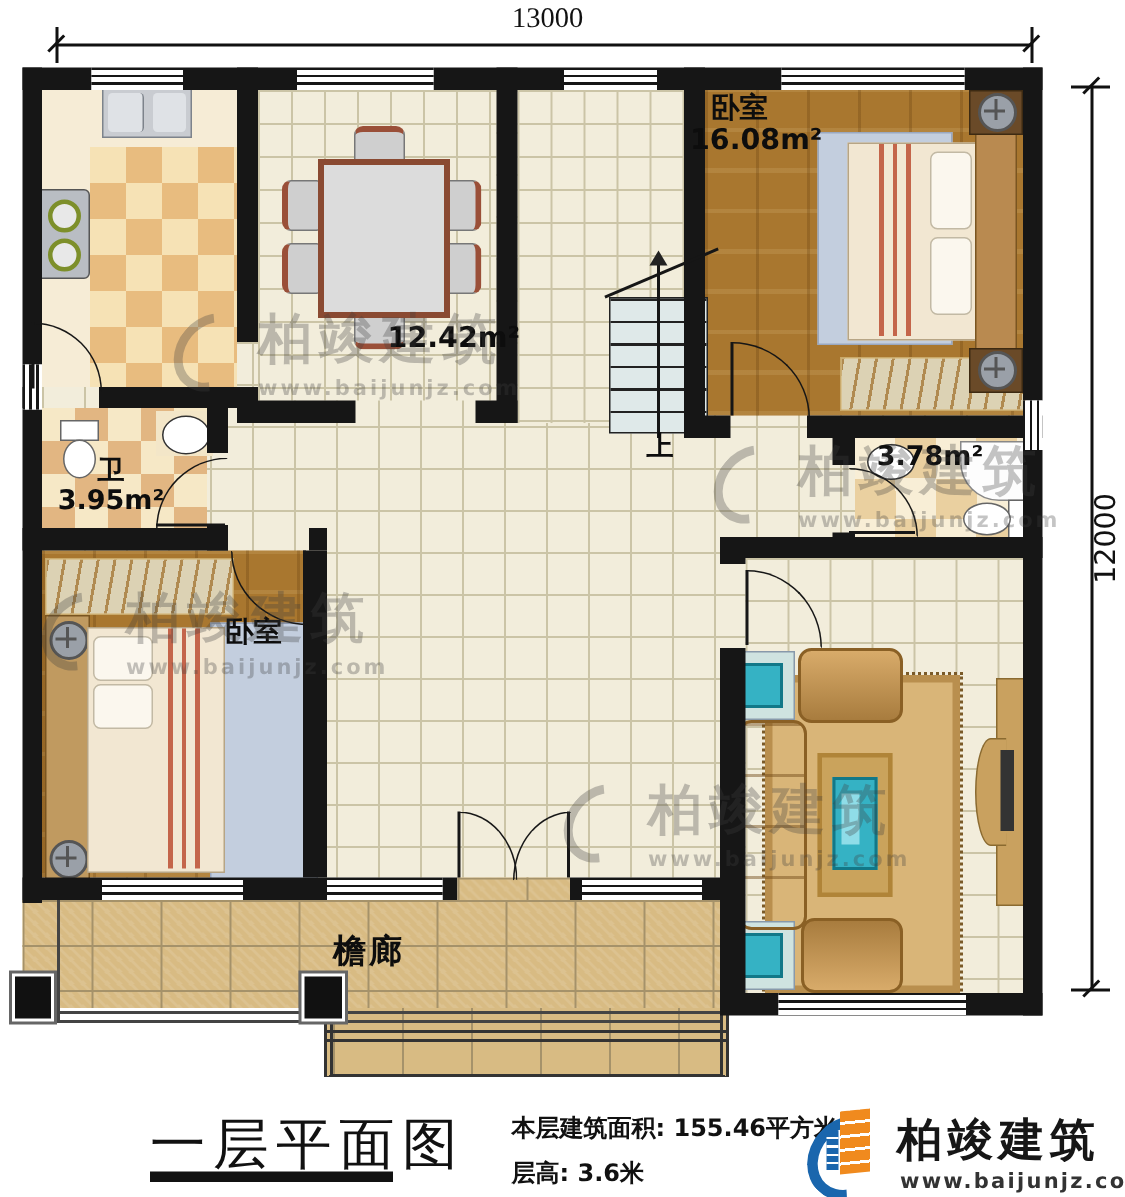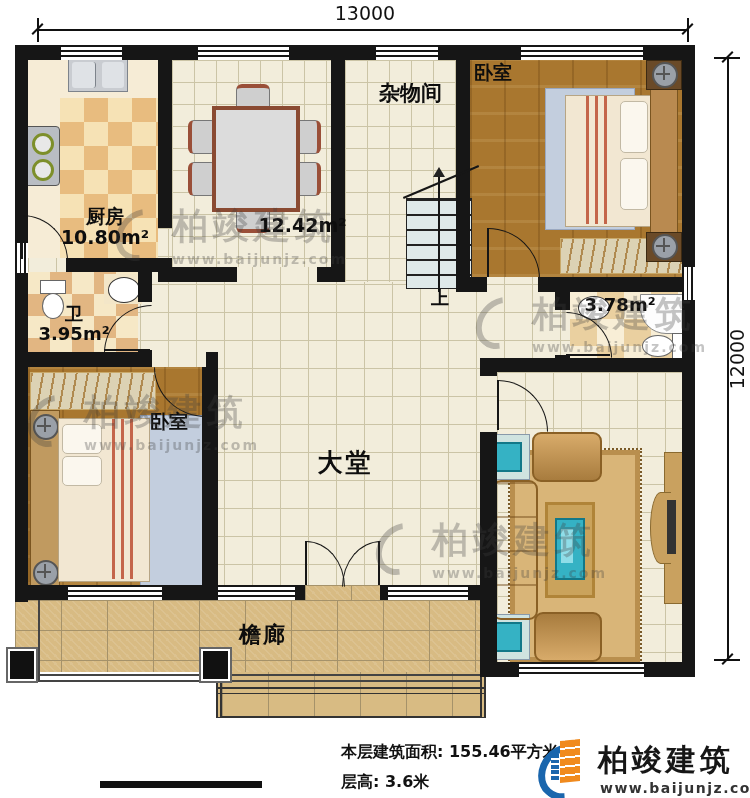--- a/index.html
+++ b/index.html
@@ -32,21 +32,21 @@
   .pillow{position:absolute;background:#fbf7ee;border:1.5px solid #c2b9a4;border-radius:5px;z-index:3;}
   .knob{position:absolute;width:22px;height:22px;border-radius:50%;background:#9aa0a8;border:2px solid #555;z-index:3;}
   .knob:before{content:"";position:absolute;left:9px;top:2px;width:2px;height:14px;background:#555;}
   .knob:after{content:"";position:absolute;left:2px;top:9px;width:14px;height:2px;background:#555;}
 </style>
 </head>
 <body>
 
 <div id="canvas">
 
-  <div class="dim" style="left:320px;top:2px;width:90px;">13000</div>
+  <div class="dim" style="left:320px;top:2px;width:90px;font-family:Liberation Serif, serif;">13000</div>
   <div class="dimline" style="left:37px;top:29px;width:651px;height:1.6px;"></div>
   <div class="dimline" style="left:37px;top:18px;width:1.6px;height:24px;"></div>
   <div class="dimline" style="left:687px;top:18px;width:1.6px;height:24px;"></div>
   <div class="tick" style="left:30px;top:28px;transform:rotate(-45deg);"></div>
   <div class="tick" style="left:680px;top:28px;transform:rotate(-45deg);"></div>
 
   <div class="dim" style="left:695px;top:348px;width:84px;transform:rotate(-90deg);">12000</div>
   <div class="dimline" style="left:727px;top:57px;width:1.6px;height:603px;"></div>
   <div class="dimline" style="left:714px;top:57px;width:26px;height:1.6px;"></div>
   <div class="dimline" style="left:714px;top:659px;width:26px;height:1.6px;"></div>
@@ -212,47 +212,38 @@
 
   <div class="arc" style="left:306px;top:541px;width:37px;height:44px;border-top-color:#161616;border-right-color:#161616;border-radius:0 100% 0 0;"></div>
   <div class="dline" style="left:305px;top:541px;width:1.8px;height:44px;"></div>
   <div class="arc" style="left:342px;top:541px;width:37px;height:44px;border-top-color:#161616;border-left-color:#161616;border-radius:100% 0 0 0;"></div>
   <div class="dline" style="left:378px;top:541px;width:1.8px;height:44px;"></div>
 
   <div class="abs" style="left:10px;top:651px;width:24px;height:28px;background:#111;box-shadow:0 0 0 2px #fff,0 0 0 4px #666;z-index:6;"></div>
   <div class="abs" style="left:203px;top:651px;width:25px;height:28px;background:#111;box-shadow:0 0 0 2px #fff,0 0 0 4px #666;z-index:6;"></div>
   <div class="abs porch-tile" style="left:216px;top:672px;width:258px;height:44px;border-left:6px double #333;border-right:6px double #333;border-bottom:2px solid #333;z-index:2;background-image:linear-gradient(transparent 15px,#333 15px,#333 17px,transparent 17px,transparent 21px,#333 21px,#333 22.5px,transparent 22.5px),linear-gradient(90deg,#a5926a 1.5px,transparent 1.5px);background-size:100% 100%,46px 100%;"></div>
 
-  <div class="lbl" style="left:40px;top:206px;width:130px;font-size:19px;">
-    <div>厨房</div>
-    <div>10.80m²</div>
-  </div>
   <div class="lbl" style="left:240px;top:215px;width:125px;font-size:19px;">
     <div>12.42m²</div>
   </div>
-  <div class="lbl" style="left:348px;top:82px;width:125px;font-size:21px;">
-    <div>杂物间</div>
-  </div>
   <div class="lbl" style="left:452px;top:62px;width:125px;font-size:19px;text-align:left;padding-left:22px;">
     <div>卧室</div>
+    <div style="margin-left:-14px;">16.08m²</div>
   </div>
   <div class="lbl" style="left:18px;top:304px;width:112px;font-size:18px;">
     <div>卫</div>
     <div>3.95m²</div>
   </div>
   <div class="lbl" style="left:558px;top:295px;width:124px;font-size:18px;">
     <div>3.78m²</div>
   </div>
   <div class="lbl" style="left:103px;top:411px;width:132px;font-size:19px;">
     <div>卧室</div>
   </div>
-  <div class="lbl" style="left:288px;top:449px;width:115px;font-size:25px;letter-spacing:3px;">
-    <div>大堂</div>
-  </div>
-  <div class="lbl" style="left:213px;top:623px;width:100px;font-size:22px;letter-spacing:2px;">
+  <div class="lbl" style="left:196px;top:623px;width:100px;font-size:22px;letter-spacing:2px;">
     <div>檐廊</div>
   </div>
 
   <div class="wm" style="left:118px;top:202px;">
     <div class="wm-icon"></div>
     <div>
       <div class="wm-cn">柏竣建筑</div>
       <div class="wm-url">www.baijunjz.com</div>
     </div>
   </div>
@@ -271,20 +262,21 @@
     </div>
   </div>
   <div class="wm" style="left:378px;top:516px;">
     <div class="wm-icon"></div>
     <div>
       <div class="wm-cn">柏竣建筑</div>
       <div class="wm-url">www.baijunjz.com</div>
     </div>
   </div>
 
+  <div class="abs" style="left:100px;top:738px;font-size:37px;letter-spacing:5px;color:#111;z-index:8;">一层平面图</div>
   <div class="abs" style="left:100px;top:781px;width:162px;height:7px;background:#111;z-index:8;"></div>
   <div class="abs" style="left:341px;top:742px;font-size:16px;font-weight:bold;color:#111;z-index:8;">本层建筑面积: 155.46平方米</div>
   <div class="abs" style="left:341px;top:772px;font-size:16px;font-weight:bold;color:#111;z-index:8;">层高: 3.6米</div>
 
   <div class="abs" style="left:540px;top:738px;width:52px;height:56px;z-index:8;">
     <div style="position:absolute;left:0;top:4px;width:38px;height:46px;border:7px solid #1a66ad;border-radius:50%;border-top-color:transparent;border-right-color:transparent;transform:rotate(42deg);"></div>
     <div style="position:absolute;left:20px;top:2px;width:20px;height:42px;background:#f08a1e;transform:skewY(-6deg);background-image:repeating-linear-gradient(180deg,transparent 0 7px,#fff 7px 9px);"></div>
     <div style="position:absolute;left:11px;top:16px;width:8px;height:26px;background:#1a66ad;background-image:repeating-linear-gradient(180deg,transparent 0 4px,#fff 4px 5.5px);"></div>
   </div>
   <div class="abs" style="left:598px;top:740px;font-size:30px;font-weight:bold;letter-spacing:4px;color:#161616;z-index:8;">柏竣建筑</div>

